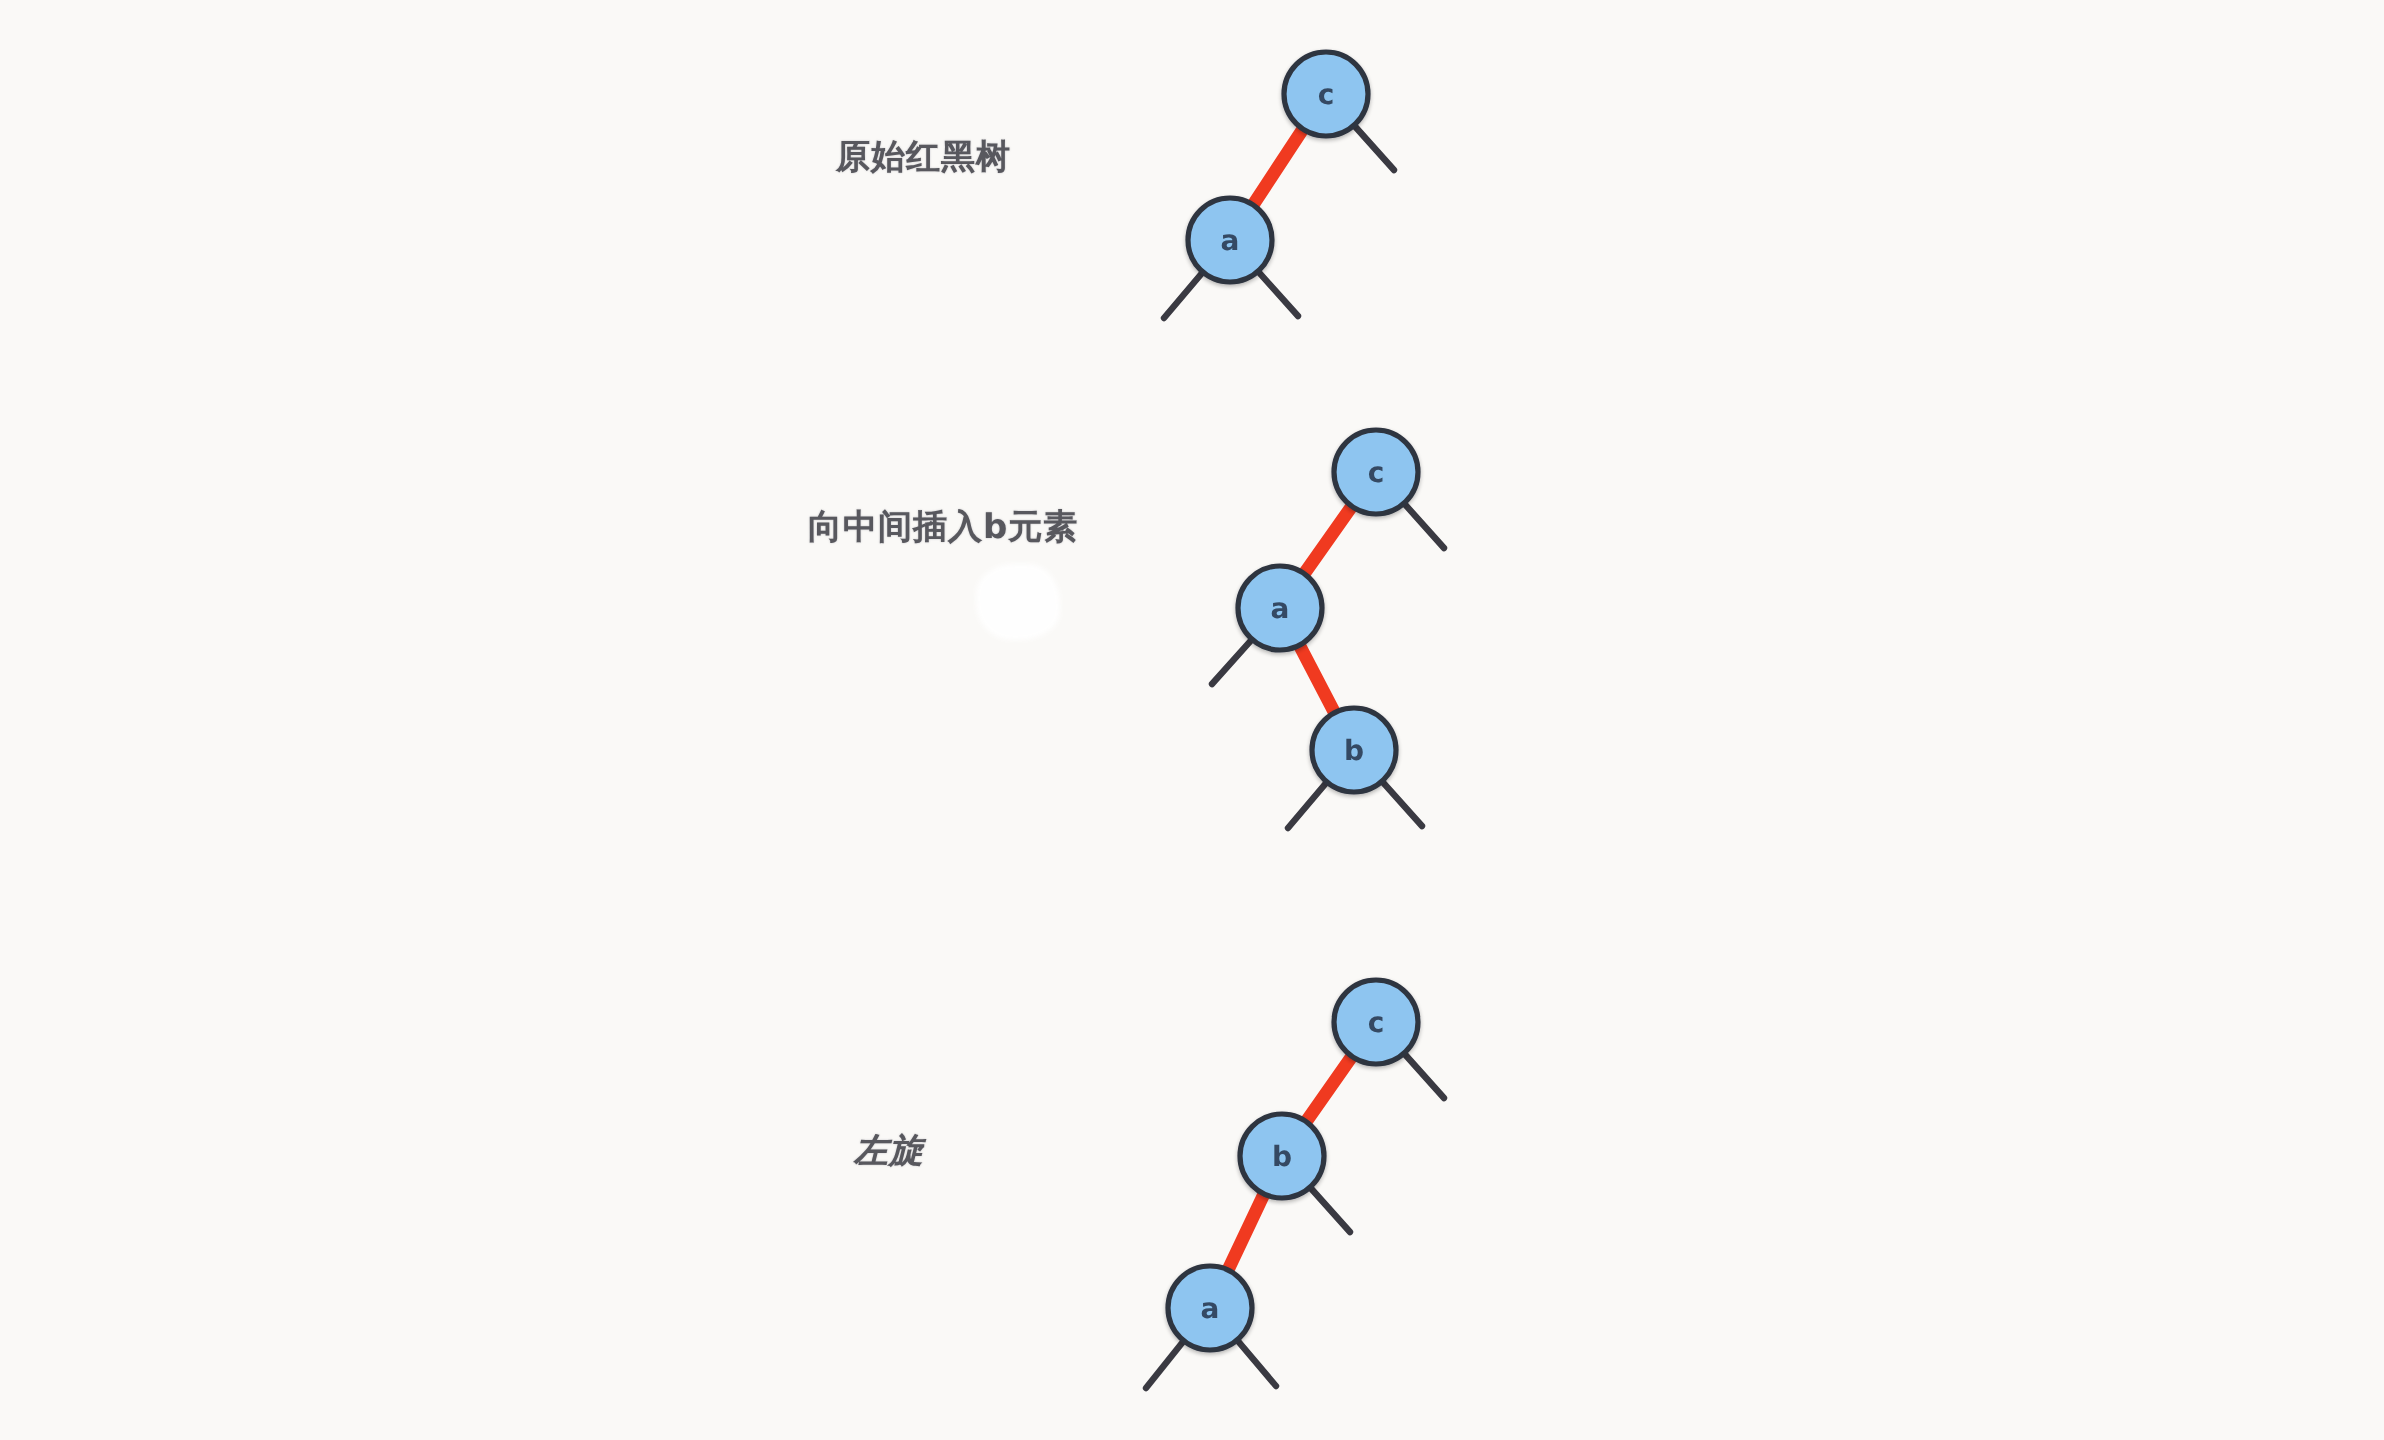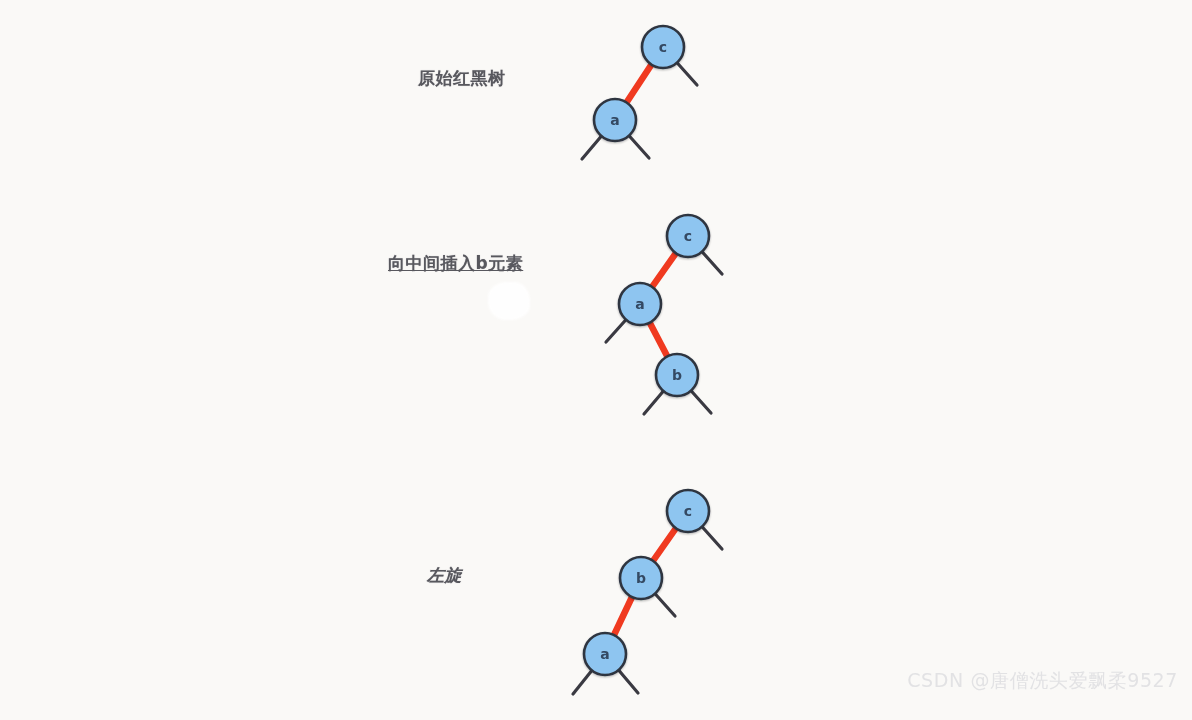--- a/index.html
+++ b/index.html
@@ -31,21 +31,21 @@
     position: absolute;
     color: #58585e;
     font-size: 17px;
     font-weight: 600;
     letter-spacing: 0.5px;
     white-space: nowrap;
     text-shadow: 0 0 1px rgba(120,120,130,0.45);
     font-family: "DejaVu Sans", "Liberation Sans", sans-serif;
   }
   #label-1 { left: 418px; top: 67px; }
-  #label-2 { left: 388px; top: 252px; text-decoration: underline; }
+  #label-2 { left: 404px; top: 252px; }
   #label-3 { left: 427px; top: 564px; font-style: italic; }
   .node-letter {
     font-family: "DejaVu Sans", "Liberation Sans", sans-serif;
     font-size: 14px;
     font-weight: 600;
     fill: #344a63;
   }
   .watermark {
     position: absolute;
     right: 14px;
@@ -148,15 +148,14 @@
       </g>
     </g>
   </svg>
 
   <div class="erase-blob"></div>
 
   <div class="step-label" id="label-1">原始红黑树</div>
   <div class="step-label" id="label-2">向中间插入b元素</div>
   <div class="step-label" id="label-3">左旋</div>
 
-  <div class="watermark">CSDN @唐僧洗头爱飘柔9527</div>
 
 </div>
 
 </body></html>

